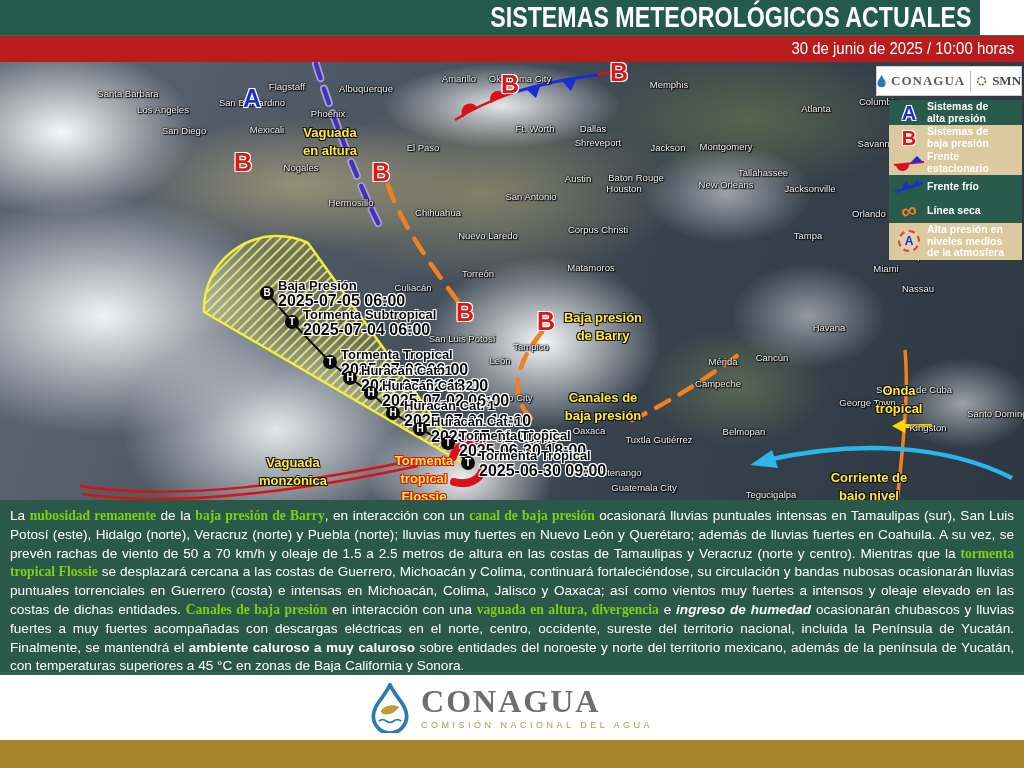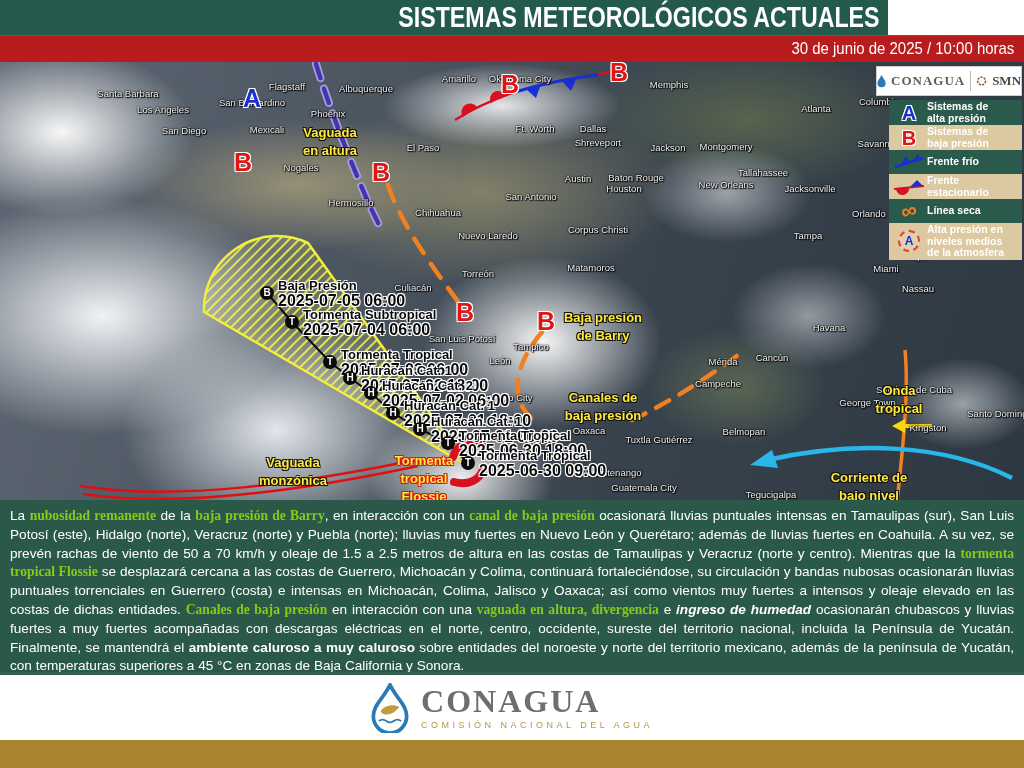--- a/index.html
+++ b/index.html
@@ -1,20 +1,20 @@
 <!DOCTYPE html>
 <html><head>
 <meta charset="utf-8">
 <style>
   * { margin:0; padding:0; box-sizing:border-box; }
   html,body { width:1024px; height:768px; font-family:"Liberation Sans", sans-serif; background:#fff; overflow:hidden; }
   .stage { position:relative; width:1024px; height:768px; overflow:hidden; }
 
   
-  .hdr-top { position:absolute; left:0; top:0; width:888px; height:35px; background:#245a4b; }
+  .hdr-top { position:absolute; left:0; top:0; width:980px; height:35px; background:#245a4b; }
   .hdr-top .title { position:absolute; right:8px; top:1px; color:#fff; font-weight:bold; font-size:29px;
       letter-spacing:0px; transform:scaleX(0.80); transform-origin:right center; white-space:nowrap; }
   .hdr-sub { position:absolute; left:0; top:35px; width:1024px; height:27px; background:#b91c1c; border-top:1px solid #3c6a5b; }
   .hdr-sub .dt { position:absolute; right:10px; top:3px; color:#fff; font-size:17px; transform:scaleX(0.88);
       transform-origin:right center; white-space:nowrap; }
 
   
   .map { position:absolute; left:0; top:62px; width:1024px; height:438px; overflow:hidden;
     background:
       radial-gradient(ellipse 190px 120px at 6% 16%, rgba(255,255,255,.95), rgba(255,255,255,0) 70%),
@@ -281,39 +281,39 @@
             <span class="lg-letter blue">A</span>
           </span>
           <div class="lg-txt">Sistemas de<br>alta presión</div>
         </div>
         <div class="lg-row tan">
           <span class="lg-sym">
             <span class="lg-letter red">B</span>
           </span>
           <div class="lg-txt">Sistemas de<br>baja presión</div>
         </div>
+        <div class="lg-row tan">
+          <span class="lg-sym">
+            <svg width="34" height="18" viewBox="0 0 34 18">
+              <path d="M2,11 L32,8" stroke="#d81020" stroke-width="2" fill="none"></path>
+              <path d="M4,11 A6.5,6.5 0 0 0 17,10 Z" fill="#d81020"></path>
+              <path d="M18,9 L25,2 L31,8 Z" fill="#1a2fd0"></path>
+            </svg>
+          </span>
+          <div class="lg-txt">Frente<br>estacionario</div>
+        </div>
         <div class="lg-row green">
           <span class="lg-sym">
             <svg width="34" height="18" viewBox="0 0 34 18">
               <path d="M3,14 L31,5" stroke="#1a2fd0" stroke-width="2.5" fill="none"></path>
               <path d="M9,12 L14,3 L18,10 Z" fill="#1a2fd0"></path>
               <path d="M21,8 L26,1 L29,7 Z" fill="#1a2fd0"></path>
             </svg>
           </span>
           <div class="lg-txt">Frente frío</div>
-        </div>
-        <div class="lg-row tan">
-          <span class="lg-sym">
-            <svg width="34" height="18" viewBox="0 0 34 18">
-              <path d="M2,11 L32,8" stroke="#d81020" stroke-width="2" fill="none"></path>
-              <path d="M4,11 A6.5,6.5 0 0 0 17,10 Z" fill="#d81020"></path>
-              <path d="M18,9 L25,2 L31,8 Z" fill="#1a2fd0"></path>
-            </svg>
-          </span>
-          <div class="lg-txt">Frente<br>estacionario</div>
         </div>
         <div class="lg-row green">
           <span class="lg-sym">
             <span class="lg-inf">∞</span>
           </span>
           <div class="lg-txt">Línea seca</div>
         </div>
         <div class="lg-row tan">
           <span class="lg-sym">
             <span class="lg-ring">A</span>

